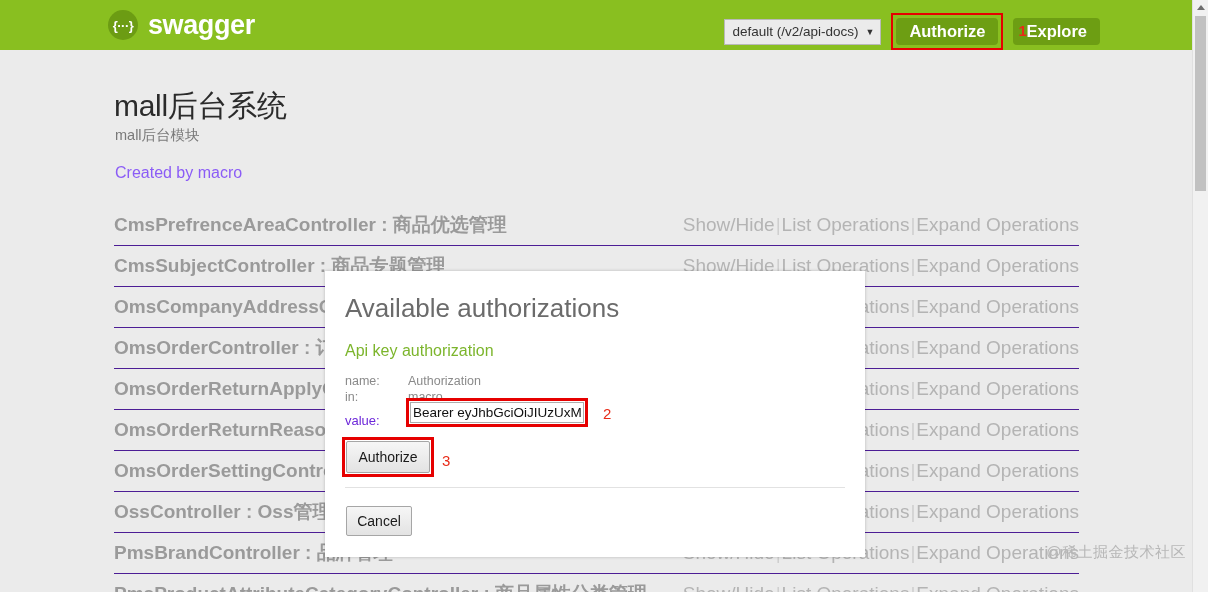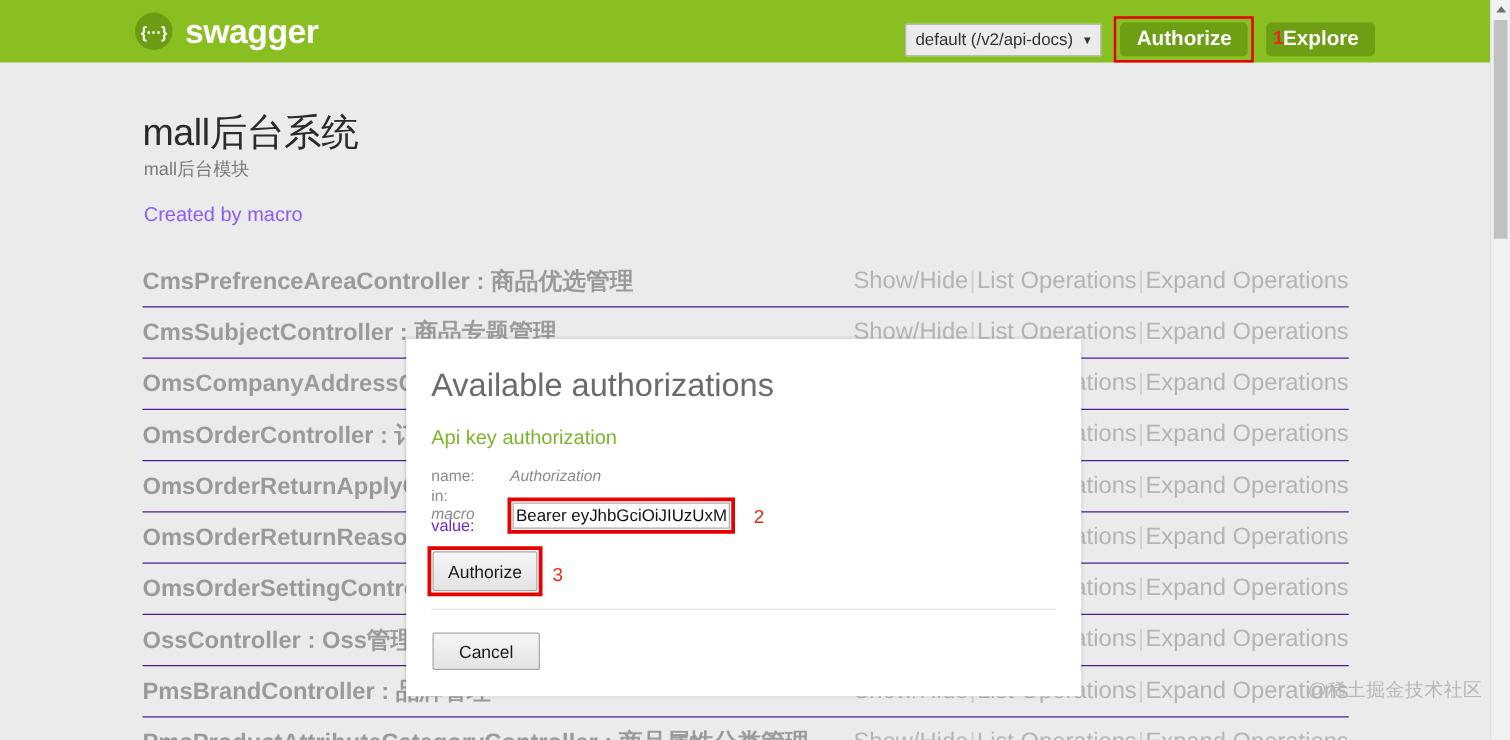--- a/index.html
+++ b/index.html
@@ -210,23 +210,23 @@
   }
   .kv-row {
     position: absolute;
     left: 20px;
     font-size: 12.5px;
     color: #8a8a8a;
     display: flex;
     align-items: flex-start;
   }
   .kv-key { width: 63px; display: inline-block; }
-  .kv-val { color: #8a8a8a; font-style: italic; }
+  .kv-val { color: #8a8a8a; }
   #kv-name { top: 103px; }
-  #kv-in   { top: 119px; flex-direction: column; }
+  #kv-in   { top: 119px; }
   #kv-value-label {
     position: absolute;
     left: 20px;
     top: 142px;
     font-size: 13px;
     color: #6d28d9;
     width: 63px;
   }
 
   
@@ -297,21 +297,21 @@
     position: absolute;
     left: 20px;
     top: 216px;
     width: 500px;
     height: 1px;
     background: #e2e2e2;
   }
   #modal-cancel-btn {
     left: 21px;
     top: 235px;
-    width: 86px;
+    width: 66px;
     height: 30px;
   }
 
   
   #scrollbar {
     position: absolute;
     right: 0; top: 0;
     width: 16px;
     height: 592px;
     background: #f1f1f1;

